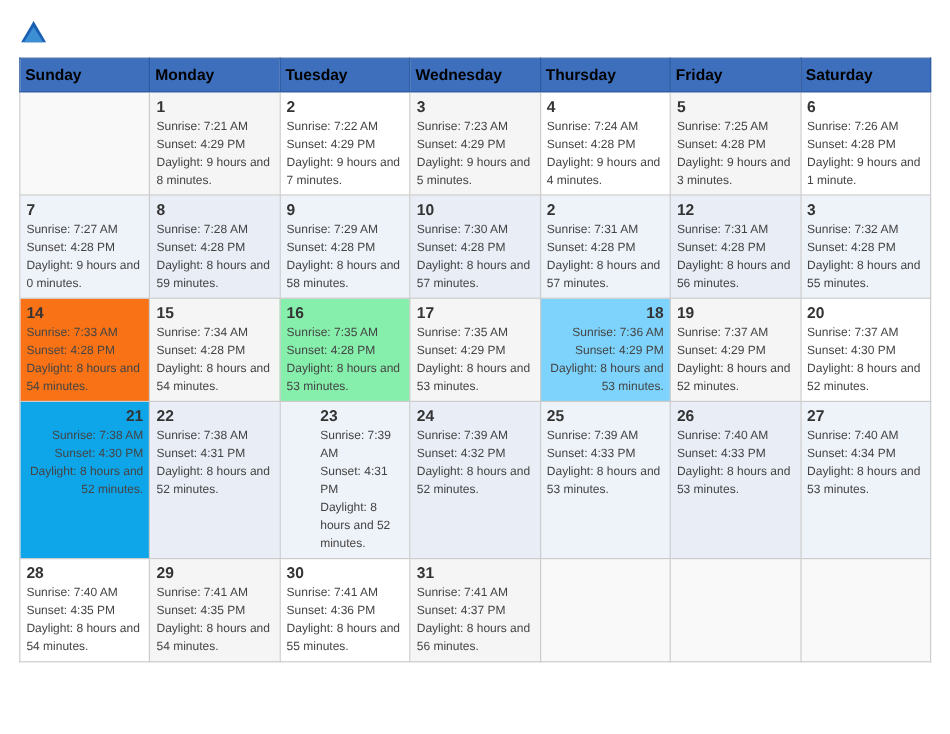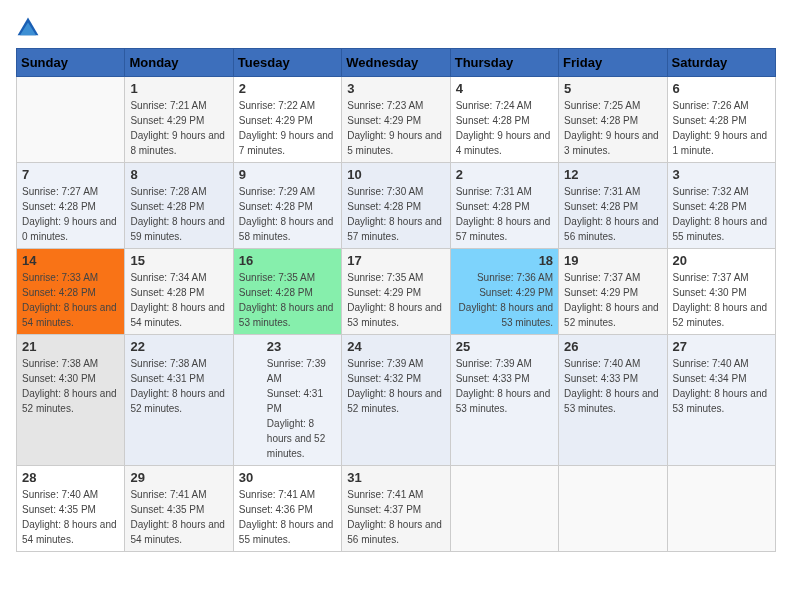--- a/index.html
+++ b/index.html
@@ -213,21 +213,21 @@
         <td style="background-color: rgb(245, 245, 245);">
           <div class="day-number">19</div>
           <div class="day-detail">Sunrise: 7:37 AM<br>Sunset: 4:29 PM<br>Daylight: 8 hours and 52 minutes.</div>
         </td>
         <td style="background-color: rgb(255, 255, 255);">
           <div class="day-number">20</div>
           <div class="day-detail">Sunrise: 7:37 AM<br>Sunset: 4:30 PM<br>Daylight: 8 hours and 52 minutes.</div>
         </td>
       </tr>
       <tr>
-        <td style="background-color: #e5e5e5;">
+        <td style="background-color: #0ea5e9; text-align: right;">
           <div class="day-number">21</div>
           <div class="day-detail">Sunrise: 7:38 AM<br>Sunset: 4:30 PM<br>Daylight: 8 hours and 52 minutes.</div>
         </td>
         <td style="background-color: rgb(232, 237, 246);">
           <div class="day-number">22</div>
           <div class="day-detail">Sunrise: 7:38 AM<br>Sunset: 4:31 PM<br>Daylight: 8 hours and 52 minutes.</div>
         </td>
         <td style="background-color: rgb(238, 242, 249); padding-left: 33px;">
           <div class="day-number">23</div>
           <div class="day-detail">Sunrise: 7:39 AM<br>Sunset: 4:31 PM<br>Daylight: 8 hours and 52 minutes.</div>

